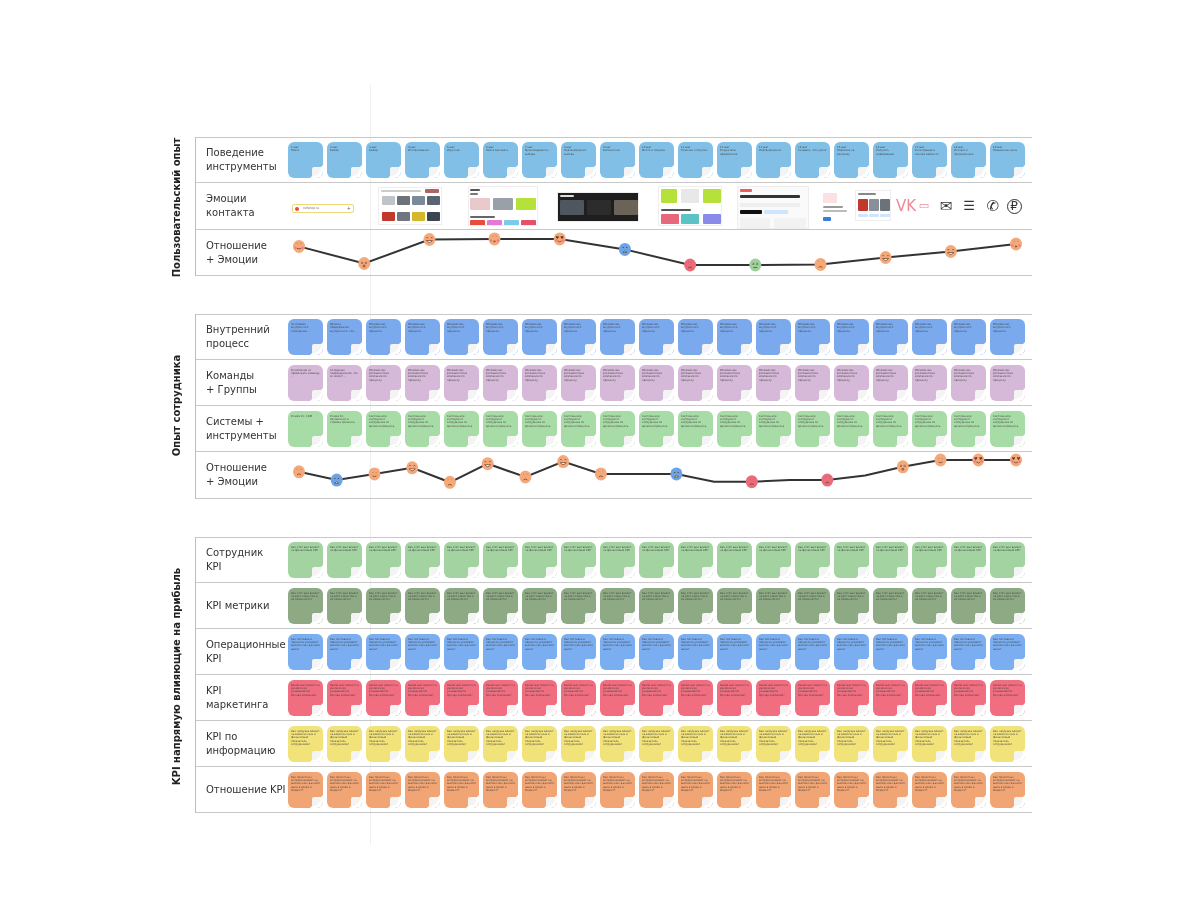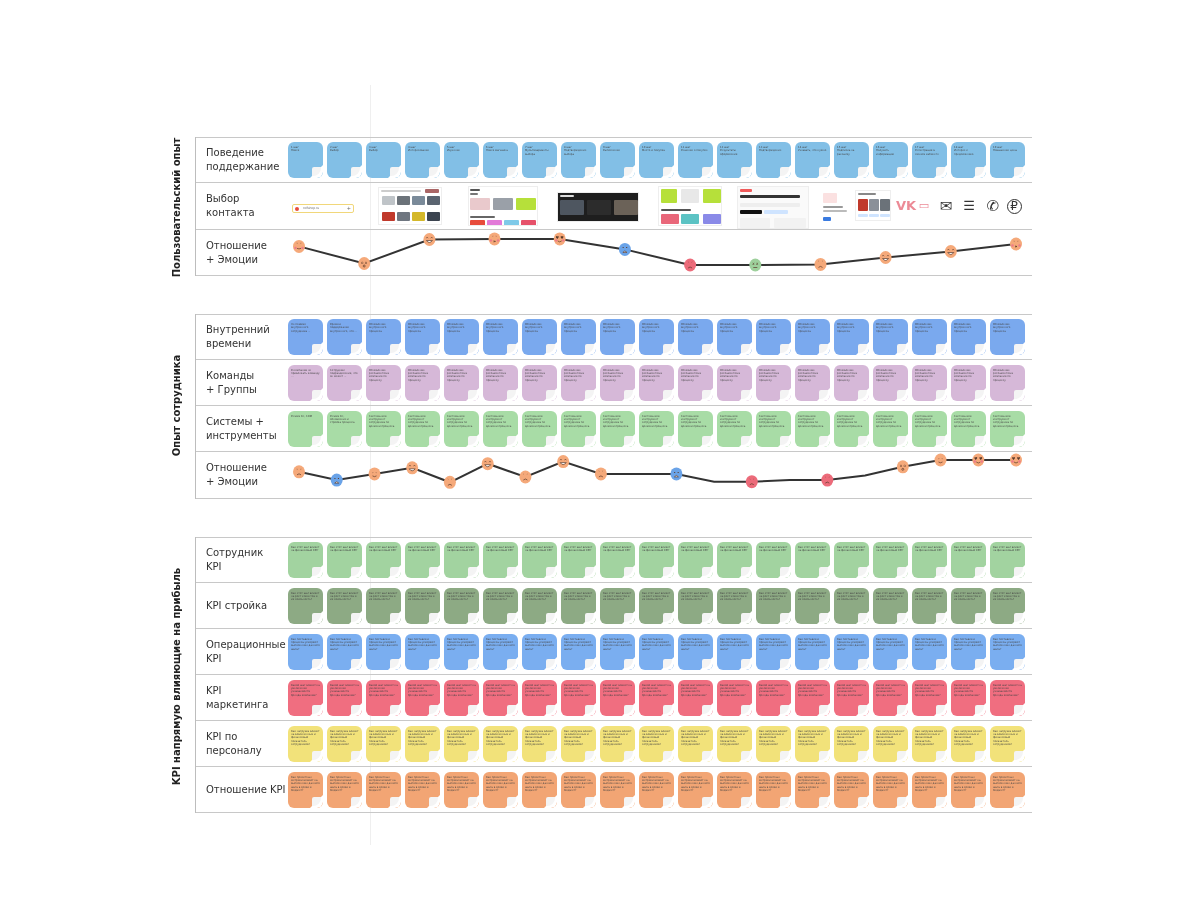--- a/index.html
+++ b/index.html
@@ -33,21 +33,21 @@
 </style>
 </head>
 <body>
 
 <div class="guide"></div>
 
 <div class="section-title" style="left:91px; top:202px; width:170px;">Пользовательский опыт</div>
 <div class="section" style="top:137px; height:139px;">
   <div class="row first" style="top:0; height:46px;">
     <div class="row-label">Поведение
-поддержание</div>
+инструменты</div>
     <div class="stickies">
         <div class="sticky" style="left: 0px; background: rgb(130, 191, 230);">
           <span class="t" style="white-space: pre-line;">1 шаг
 Поиск</span>
           <span class="peel"></span>
         </div>
         <div class="sticky" style="left: 39px; background: rgb(130, 191, 230);">
           <span class="t" style="white-space: pre-line;">2 шаг
 Выбор</span>
           <span class="peel"></span>
@@ -133,21 +133,21 @@
           <span class="peel"></span>
         </div>
         <div class="sticky" style="left: 702px; background: rgb(130, 191, 230);">
           <span class="t" style="white-space: pre-line;">19 шаг
 Повышение цены</span>
           <span class="peel"></span>
         </div>
       </div>
   </div>
   <div class="row" style="top:46px; height:47px;">
-    <div class="row-label">Выбор
+    <div class="row-label">Эмоции
 контакта</div>
     <div class="tp tp-search">
       <span class="dot"></span>
       <span>rolfshop.ru</span>
       <span class="plus">+</span>
     </div>
     <div class="tp tp-shot" style="left:182px; top:4px; width:64px; height:38px;" id="shot1">
         <div class="thumb" style="left: 2px; top: 2px; width: 40px; height: 2px; background: rgb(204, 204, 204);"></div>
         <div class="thumb" style="left: 46px; top: 1px; width: 14px; height: 4px; background: rgb(170, 102, 102);"></div>
         <div class="thumb" style="left: 3px; top: 8px; width: 13px; height: 9px; background: rgb(191, 196, 200);"></div>
@@ -203,21 +203,21 @@
       </div>
     <div class="tp tp-shot" style="left:659px; top:7px; width:36px; height:31px;" id="shot7">
         <div class="thumb" style="left: 2px; top: 2px; width: 18px; height: 2px; background: rgb(136, 136, 136);"></div>
         <div class="thumb" style="left: 2px; top: 8px; width: 10px; height: 12px; background: rgb(192, 57, 43);"></div>
         <div class="thumb" style="left: 13px; top: 8px; width: 10px; height: 12px; background: rgb(138, 144, 153);"></div>
         <div class="thumb" style="left: 24px; top: 8px; width: 10px; height: 12px; background: rgb(107, 114, 121);"></div>
         <div class="thumb" style="left: 2px; top: 23px; width: 10px; height: 3px; background: rgb(207, 228, 255);"></div>
         <div class="thumb" style="left: 13px; top: 23px; width: 10px; height: 3px; background: rgb(207, 228, 255);"></div>
         <div class="thumb" style="left: 24px; top: 23px; width: 10px; height: 3px; background: rgb(207, 228, 255);"></div>
       </div>
-    <div class="tp-icon" style="left:700px; color:#ec8a96; font-size:13px; font-weight:bold;">VK</div>
+    <div class="tp-icon" style="left:700px; color:#ec8a96; font-size:15px; font-weight:normal;">VK</div>
     <div class="tp-icon" style="left:718px; color:#ec8a96; font-size:11px;">▭</div>
     <div class="tp-icon" style="left:740px;">✉</div>
     <div class="tp-icon" style="left:763px; font-size:13px;">☰</div>
     <div class="tp-icon" style="left:787px;">✆</div>
     <div class="tp-icon" style="left:808px; font-size:12px;">
       <span style="display:inline-block;width:15px;height:15px;border:1.5px solid #333;border-radius:50%;line-height:12px;">₽</span>
     </div>
   </div>
   <div class="row" style="top:93px; height:46px;">
     <div class="row-label">Отношение
@@ -293,21 +293,21 @@
           <circle cx="3.5" cy="1.5" r="1.2" fill="#ee7a8a"></circle>
         </g>
       </svg>
   </div>
 </div>
 
 <div class="section-title" style="left:116px; top:400px; width:120px;">Опыт сотрудника</div>
 <div class="section" style="top:314px; height:185px;">
   <div class="row first" style="top:0; height:46px;">
     <div class="row-label">Внутренний
-времени</div>
+процесс</div>
     <div class="stickies">
         <div class="sticky" style="left: 0px; background: rgb(122, 169, 238);">
           <span class="t" style="white-space: pre-line;">Не помимо внутреннего сотрудника ...</span>
           <span class="peel"></span>
         </div>
         <div class="sticky" style="left: 39px; background: rgb(122, 169, 238);">
           <span class="t" style="white-space: pre-line;">Время и поддержание внутреннего, что ...</span>
           <span class="peel"></span>
         </div>
         <div class="sticky" style="left: 78px; background: rgb(122, 169, 238);">
@@ -715,21 +715,21 @@
           <span class="t" style="white-space: pre-line;">Как этот шаг влияет на финансовый KPI?</span>
           <span class="peel"></span>
         </div>
         <div class="sticky" style="left: 702px; background: rgb(162, 211, 160);">
           <span class="t" style="white-space: pre-line;">Как этот шаг влияет на финансовый KPI?</span>
           <span class="peel"></span>
         </div>
       </div>
   </div>
   <div class="row" style="top:46px; height:46px;">
-    <div class="row-label">KPI стройка</div>
+    <div class="row-label">KPI метрики</div>
     <div class="stickies">
         <div class="sticky" style="left: 0px; background: rgb(141, 170, 132);">
           <span class="t" style="white-space: pre-line;">Как этот шаг влияет на рост клиентов и их лояльность?</span>
           <span class="peel"></span>
         </div>
         <div class="sticky" style="left: 39px; background: rgb(141, 170, 132);">
           <span class="t" style="white-space: pre-line;">Как этот шаг влияет на рост клиентов и их лояльность?</span>
           <span class="peel"></span>
         </div>
         <div class="sticky" style="left: 78px; background: rgb(141, 170, 132);">
@@ -961,21 +961,21 @@
           <span class="peel"></span>
         </div>
         <div class="sticky" style="left: 702px; background: rgb(240, 110, 128);">
           <span class="t" style="white-space: pre-line;">Какой шаг влияет на увеличение узнаваемости бренда компании?</span>
           <span class="peel"></span>
         </div>
       </div>
   </div>
   <div class="row" style="top:184px; height:46px;">
     <div class="row-label">KPI по
-персоналу</div>
+информацию</div>
     <div class="stickies">
         <div class="sticky" style="left: 0px; background: rgb(242, 226, 122);">
           <span class="t" style="white-space: pre-line;">Как нагрузка влияет на вовлеченных и финансовый показатель сотрудников?</span>
           <span class="peel"></span>
         </div>
         <div class="sticky" style="left: 39px; background: rgb(242, 226, 122);">
           <span class="t" style="white-space: pre-line;">Как нагрузка влияет на вовлеченных и финансовый показатель сотрудников?</span>
           <span class="peel"></span>
         </div>
         <div class="sticky" style="left: 78px; background: rgb(242, 226, 122);">

